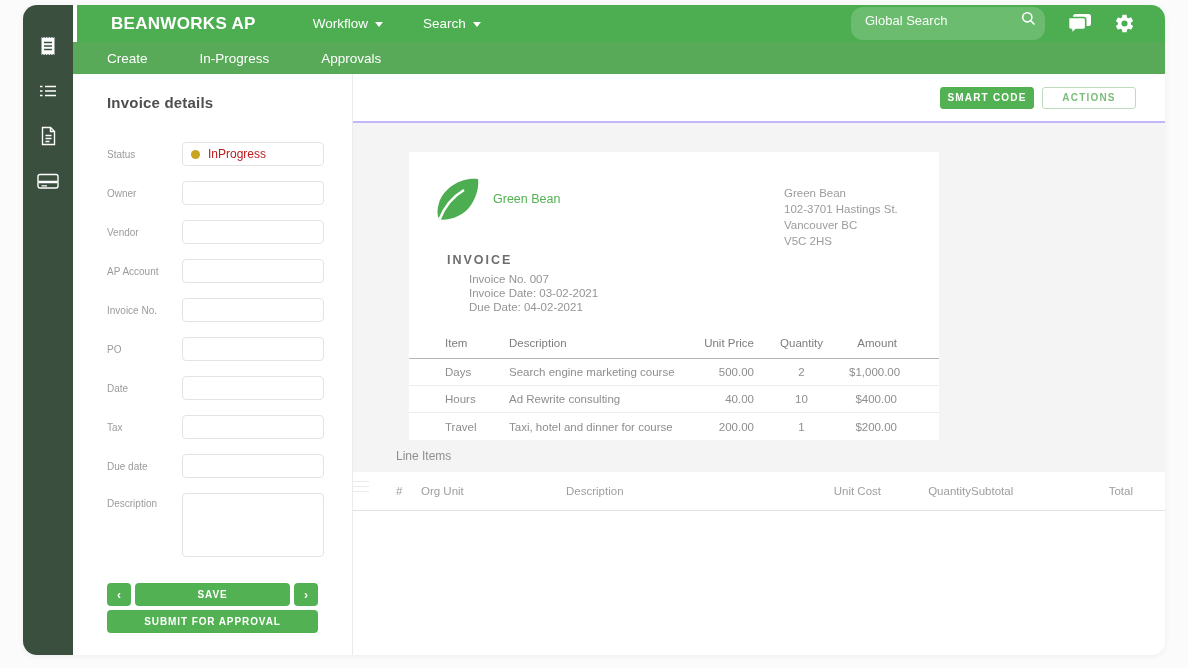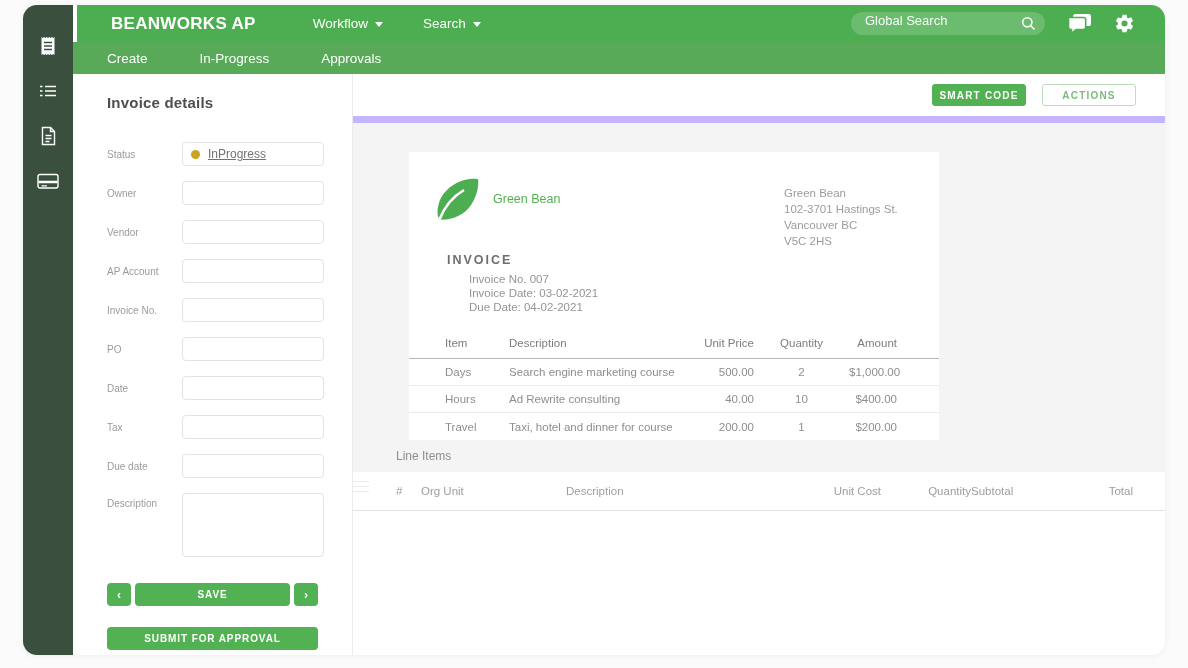--- a/index.html
+++ b/index.html
@@ -18,21 +18,21 @@
 
   
   .topbar { position:absolute; left:54px; top:0; right:0; height:37px; background:#4cae50;
             display:flex; align-items:center; }
   .brand { color:#fff; font-weight:bold; font-size:17px; letter-spacing:0.3px; margin-left:34px; }
   .topmenu { display:flex; align-items:center; gap:4px; color:#fff; font-size:13.5px; cursor:pointer; }
   .topmenu.m1 { margin-left:57px; } .topmenu.m2 { margin-left:40px; }
   .caret { width:0; height:0; border-left:4px solid transparent; border-right:4px solid transparent;
            border-top:5px solid #fff; margin-left:3px; margin-top:2px; }
   .top-right { margin-left:auto; display:flex; align-items:center; gap:22px; padding-right:30px; }
-  .gsearch { width:194px; height:23px; background:rgba(255,255,255,0.18); border:none; border-radius:12px;
+  .gsearch { width:194px; height:33px; background:rgba(255,255,255,0.18); border:none; border-radius:12px;
              color:#fff; font-size:13px; padding:0 30px 6px 14px; outline:none; font-family:inherit; }
   .gsearch::placeholder { color:#fff; opacity:0.96; }
   .gsearch-wrap { position:relative; display:flex; align-items:center; }
   .gsearch-icon { position:absolute; right:9px; top:4px; }
 
   
   .subnav { position:absolute; left:50px; top:37px; right:0; height:32px; background:#58a958;
             display:flex; align-items:center; color:#fff; font-size:13.5px; padding-left:34px; }
   .subnav .nav-item { cursor:pointer; }
   .subnav .nav-item + .nav-item { margin-left:52px; }
@@ -46,36 +46,36 @@
   
   .panel h2 { font-size:15px; color:#4f4f4f; font-weight:bold; letter-spacing:0.2px; }
   .form { margin-top:31px; }
   .frow { display:flex; align-items:center; margin-bottom:15px; }
   .frow label { width:75px; flex:none; font-size:10px; color:#9b9b9b; }
   .fin { width:142px; height:24px; border:1px solid #e3e3e3; border-radius:4px; background:#fff;
          font-size:12px; color:#777; padding:0 8px; outline:none; font-family:inherit; }
   .status-box { width:142px; height:24px; border:1px solid #e3e3e3; border-radius:4px;
                 display:flex; align-items:center; padding:0 8px; gap:8px; cursor:pointer; }
   .status-dot { width:9px; height:9px; border-radius:50%; background:#c9a41f; flex:none; }
-  .status-text { font-size:12px; color:#737373;text-decoration:underline; }
+  .status-text { font-size:12px; color:#b91c1c; }
   .frow.desc { align-items:flex-start; }
   .frow.desc label { padding-top:5px; }
   textarea.fin { height:64px; resize:none; padding-top:5px; }
 
   .btn-row { display:flex; gap:4px; margin-top:26px; width:211px; }
   .gbtn { background:#52b152; color:#fff; border:none; border-radius:4px; height:23px;
           font-size:10px; font-weight:bold; letter-spacing:0.9px; cursor:pointer;
           display:flex; align-items:center; justify-content:center; font-family:inherit; }
   .gbtn.chev { width:24px; flex:none; font-size:12px; letter-spacing:0; }
   .gbtn.save { flex:1; }
-  .gbtn.submit { width:211px; margin-top:21px; }
+  .gbtn.submit { width:211px; margin-top:4px; }
 
   
   .toolbar { height:49px; display:flex; align-items:center; justify-content:flex-end;
-             gap:16px; padding-right:29px; border-bottom:7px solid #c4b5fd; background:#fff; }
+             gap:8px; padding-right:29px; border-bottom:2px solid #c4b5fd; background:#fff; }
   .tbtn { width:94px; height:22px; border-radius:3px; font-size:10px; font-weight:bold;
           letter-spacing:1.2px; cursor:pointer; font-family:inherit;
           display:flex; align-items:center; justify-content:center; }
   .tbtn.smart { background:#52b152; color:#fff; border:1px solid #52b152; }
   .tbtn.actions { background:#fff; color:#7cbb7c; border:1px solid #bcdcbc; }
 
   
   .preview { position:relative; height:349px; background:#f4f4f4; }
   .line-items-title { position:absolute; left:43px; bottom:9px; font-size:12px; color:#8f8f8f; }
 

